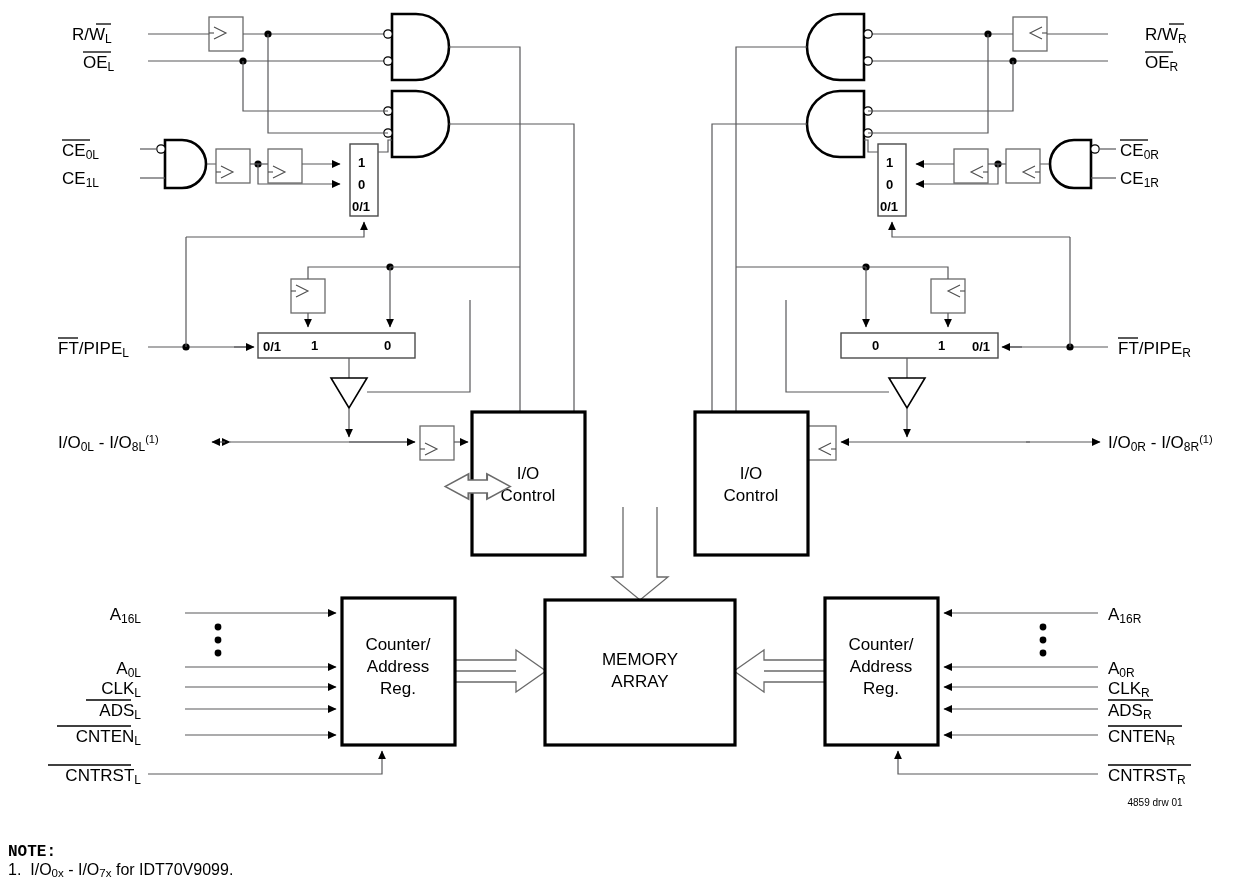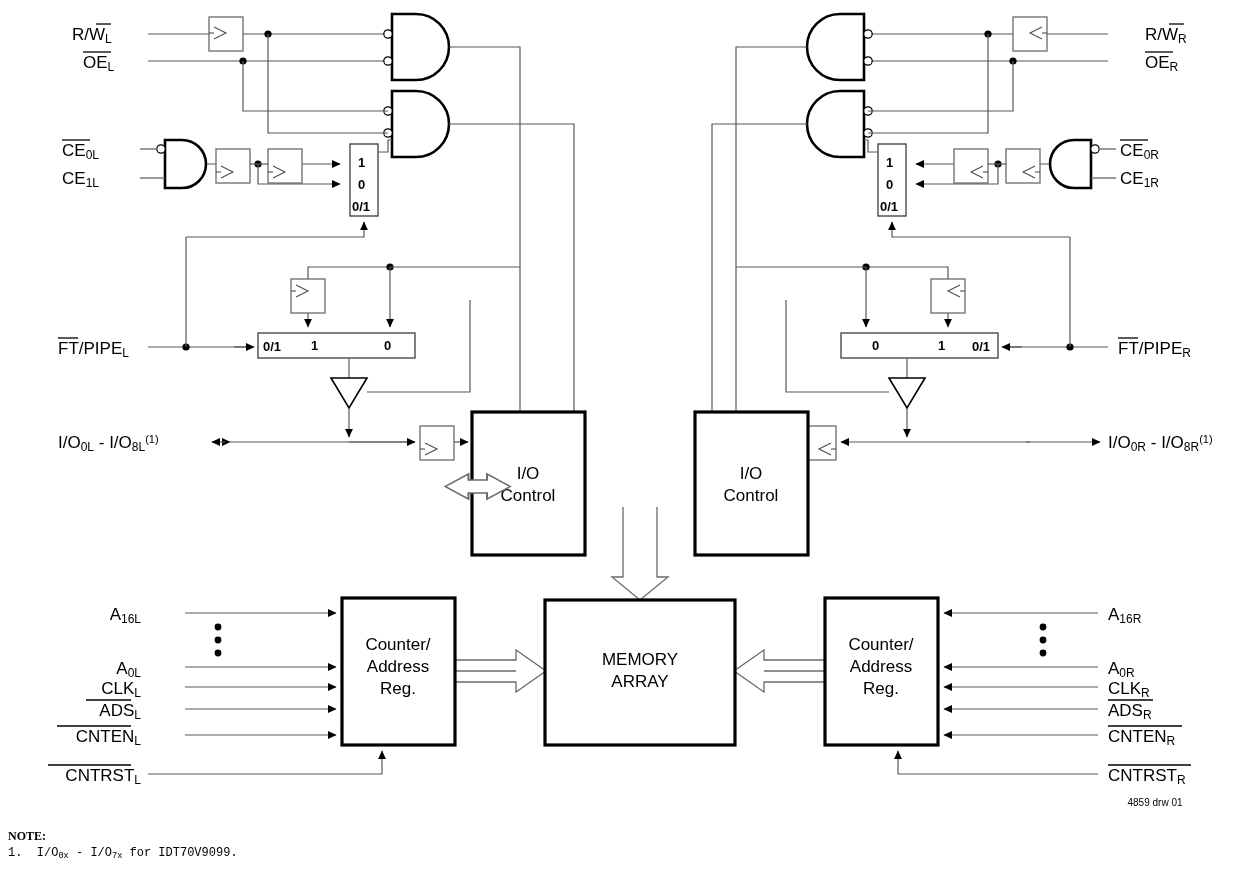--- a/index.html
+++ b/index.html
@@ -5,22 +5,22 @@
   html,body{margin:0;padding:0;background:#ffffff;}
   body{width:1256px;height:890px;font-family:"Liberation Sans",sans-serif;color:#000;}
   #stage{position:relative;width:1256px;height:890px;overflow:hidden;}
   svg#diagram{position:absolute;left:0;top:0;width:1256px;height:890px;}
   .lbl{font-family:"Liberation Sans",sans-serif;font-size:17px;fill:#000;}
   .lbl-sub{font-size:12px;}
   .lbl-sup{font-size:11px;}
   .blk{font-family:"Liberation Sans",sans-serif;font-size:17px;fill:#000;text-anchor:middle;}
   .muxtxt{font-family:"Liberation Sans",sans-serif;font-size:13px;font-weight:bold;fill:#000;}
   .drw{font-family:"Liberation Sans",sans-serif;font-size:10px;fill:#000;}
-  .note-hdr{font-family:Liberation Serif, serif;font-size:12px;font-weight:bold;}
-  .note-txt{font-family:Liberation Mono, monospace;font-size:12px;}
+  .note-hdr{font-family:Liberation Mono, monospace;font-size:16px;font-weight:bold;margin-top:16px;}
+  .note-txt{font-family:Liberation Sans, sans-serif;font-size:16px;}
   .notebox{position:absolute;left:8px;top:828px;}
   .notebox div{line-height:17px;}
   sub{font-size:0.72em;vertical-align:-0.18em;}
   .thinline{stroke:#4d4d4d;stroke-width:1.1;fill:none;}
   .wire{stroke:#000;stroke-width:1.3;fill:none;}
   .wire-g{stroke:#58585a;stroke-width:1.2;fill:none;}
   .boxthick{stroke:#000;stroke-width:3.2;fill:#fff;}
   .boxthin{stroke:#6a6a6a;stroke-width:1.3;fill:#fff;}
   .boxmux{stroke:#4a4a4a;stroke-width:1.4;fill:#fff;}
   .gate{stroke:#000;stroke-width:2.6;fill:#fff;}

